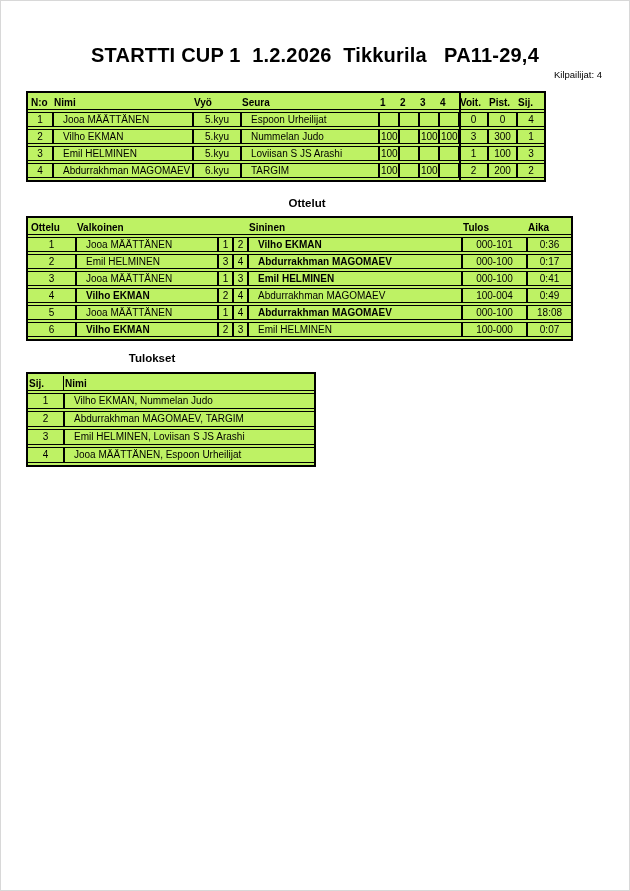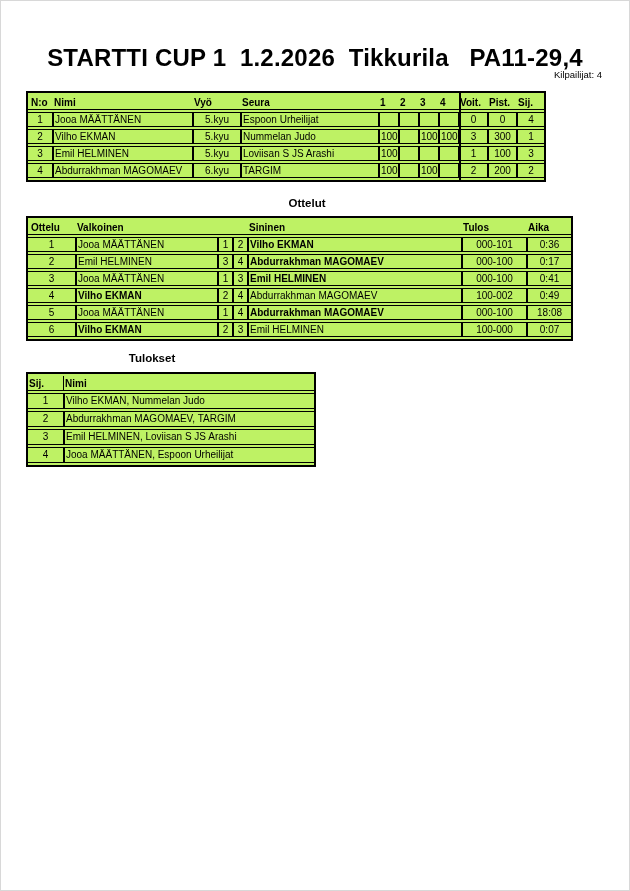--- a/index.html
+++ b/index.html
@@ -3,21 +3,21 @@
 <meta charset="utf-8">
 <style>
   html,body { margin:0; padding:0; background:#ffffff; }
   .page {
     position:relative; width:630px; height:891px; background:#ffffff;
     color:#000; font-family:"Liberation Sans", sans-serif;
     border:1px solid #d8d8d8; box-sizing:border-box; overflow:hidden;
   }
   .title {
     position:absolute; top:43px; left:0; width:100%; text-align:center;
-    font-size:24px; font-weight:bold; white-space:pre; letter-spacing:0.2px;
+    font-size:20px; font-weight:bold; white-space:pre; letter-spacing:0.2px;
   }
   .sec {
     position:absolute; font-size:11.5px; font-weight:bold;
     transform:translateX(-50%); white-space:nowrap;
   }
   .h-kilp { left:233px; top:66px;margin-top:24px; }
   .h-ott  { left:306px; top:196px; }
   .h-tul  { left:151px; top:351px; }
   .count  { position:absolute; top:68px; right:27px; font-size:9.5px; }
 
@@ -37,21 +37,21 @@
     height:14px; padding:0 1px; overflow:hidden; white-space:nowrap;
   }
   th.al { text-align:left; padding-left:3px; }
   th.br { border-right:1px solid #000; }
   td {
     border:1px solid #000; height:13px; line-height:13px; padding:0 1px;
     text-align:center; overflow:hidden; white-space:nowrap;
   }
   td:first-child { border-left:none; }
   td:last-child  { border-right:none; }
-  td.l { text-align:left; padding-left:1px; }
+  td.l { text-align:left; padding-left:9px; }
   .t3 td { height:14px; line-height:14px; }
   .bold { font-weight:bold; }
   .vline { position:absolute; left:431px; top:0; bottom:0; width:2px; background:#000; }
 </style>
 </head>
 <body>
 
 <div class="page">
 
   <div class="title">STARTTI CUP 1  1.2.2026  Tikkurila   PA11-29,4</div>
@@ -191,21 +191,21 @@
         <td class="l b-name bold">Emil HELMINEN</td>
         <td>000-100</td>
         <td>0:41</td>
       </tr>
       <tr>
         <td>4</td>
         <td class="l w-name bold">Vilho EKMAN</td>
         <td>2</td>
         <td>4</td>
         <td class="l b-name">Abdurrakhman MAGOMAEV</td>
-        <td>100-002</td>
+        <td>100-004</td>
         <td>0:49</td>
       </tr>
       <tr>
         <td>5</td>
         <td class="l w-name">Jooa MÄÄTTÄNEN</td>
         <td>1</td>
         <td>4</td>
         <td class="l b-name bold">Abdurrakhman MAGOMAEV</td>
         <td>000-100</td>
         <td>18:08</td>

